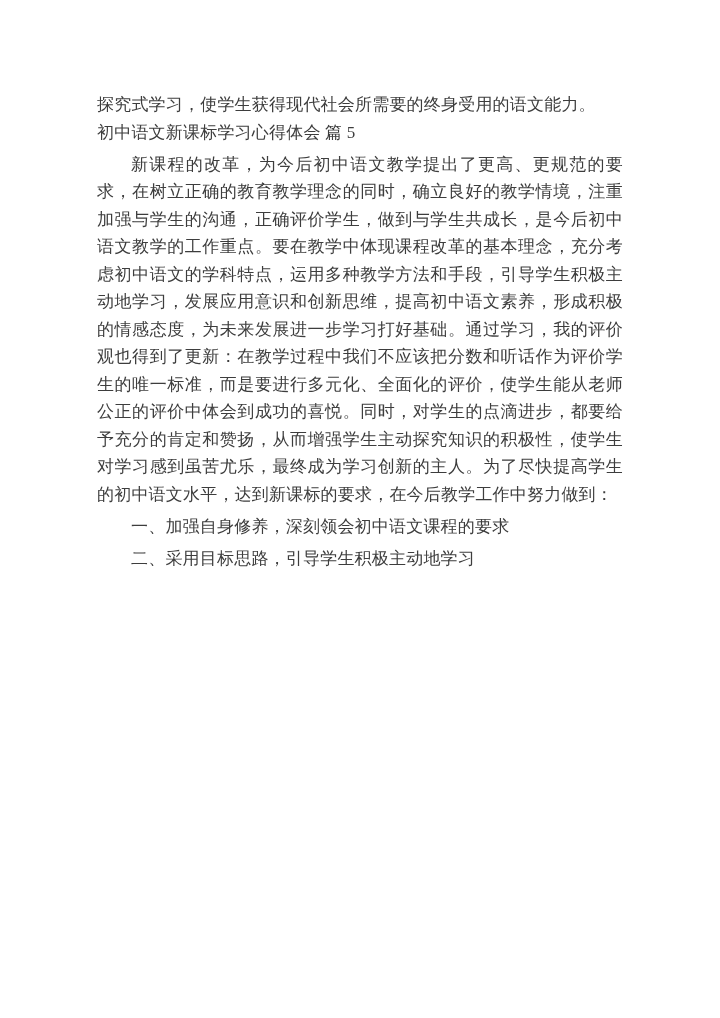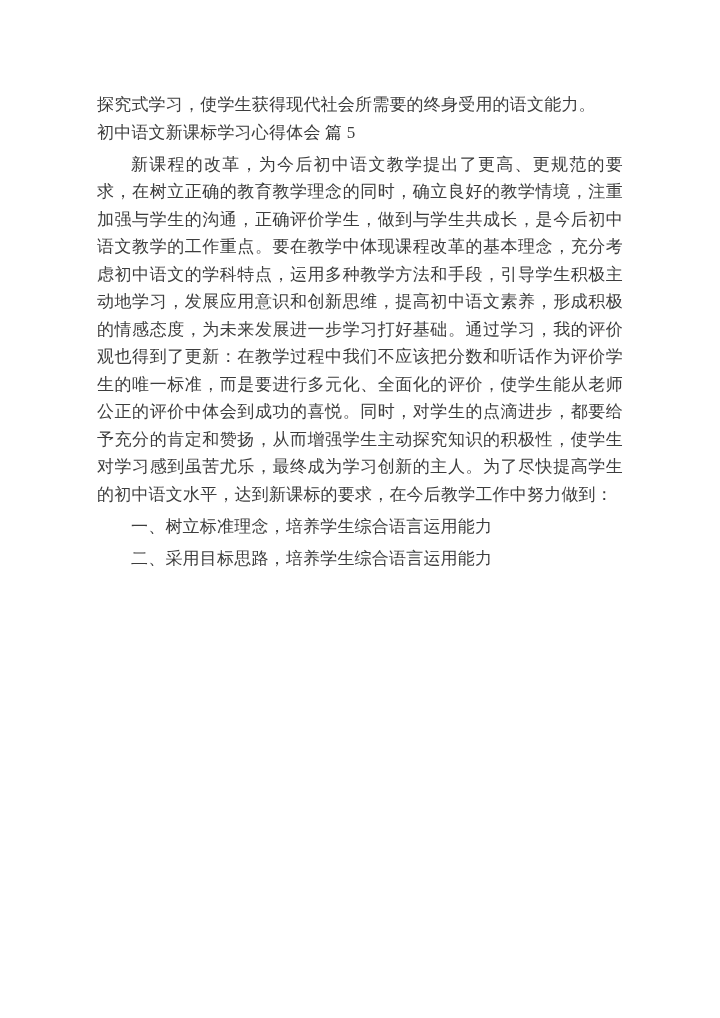--- a/index.html
+++ b/index.html
@@ -38,18 +38,18 @@
 </head>
 <body>
 
 <div class="page">
   <p class="no-indent tight">探究式学习，使学生获得现代社会所需要的终身受用的语文能力。</p>
 
   <p class="no-indent">初中语文新课标学习心得体会 篇 5</p>
 
   <p class="indent">新课程的改革，为今后初中语文教学提出了更高、更规范的要求，在树立正确的教育教学理念的同时，确立良好的教学情境，注重加强与学生的沟通，正确评价学生，做到与学生共成长，是今后初中语文教学的工作重点。要在教学中体现课程改革的基本理念，充分考虑初中语文的学科特点，运用多种教学方法和手段，引导学生积极主动地学习，发展应用意识和创新思维，提高初中语文素养，形成积极的情感态度，为未来发展进一步学习打好基础。通过学习，我的评价观也得到了更新：在教学过程中我们不应该把分数和听话作为评价学生的唯一标准，而是要进行多元化、全面化的评价，使学生能从老师公正的评价中体会到成功的喜悦。同时，对学生的点滴进步，都要给予充分的肯定和赞扬，从而增强学生主动探究知识的积极性，使学生对学习感到虽苦尤乐，最终成为学习创新的主人。为了尽快提高学生的初中语文水平，达到新课标的要求，在今后教学工作中努力做到：</p>
 
-  <p class="indent">一、树立标准理念，培养学生综合语言运用能力</p>
+  <p class="indent">一、加强自身修养，深刻领会初中语文课程的要求</p>
 
 
-  <p class="indent">二、采用目标思路，培养学生综合语言运用能力</p>
+  <p class="indent">二、采用目标思路，引导学生积极主动地学习</p>
 
 </div>
 
 </body></html>

